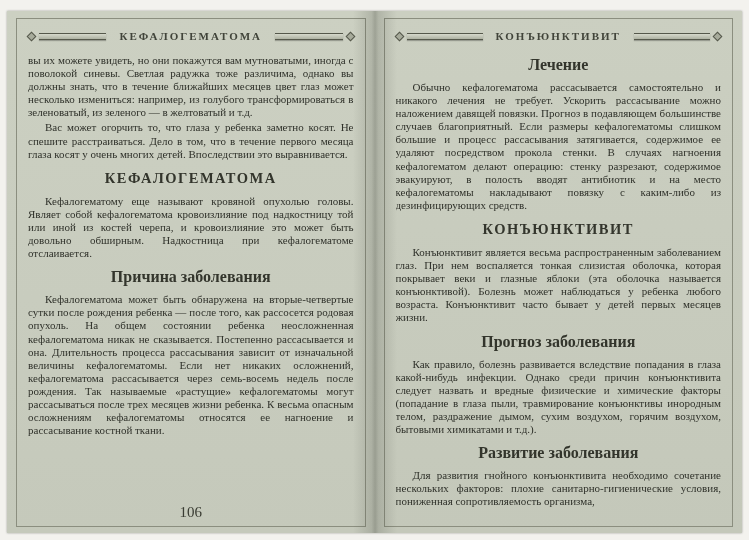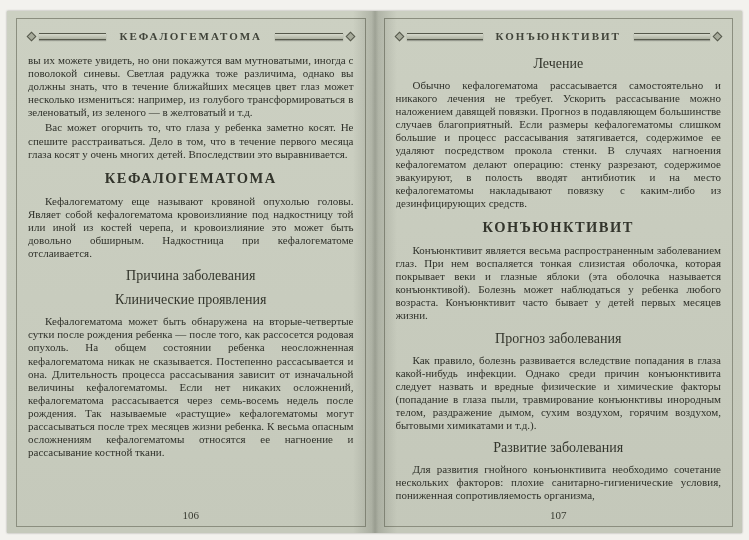--- a/index.html
+++ b/index.html
@@ -100,29 +100,29 @@
   .section-heading {
     text-align: center;
     font-size: 14.5px;
     font-weight: bold;
     letter-spacing: 1.5px;
     color: #33352c;
     margin: 9px 0 8px 0;
   }
   .subheading {
     text-align: center;
-    font-size: 14px;
-    font-weight: normal;
+    font-size: 16px;
+    font-weight: bold;
     color: #33352c;
     margin: 8px 0 7px 0;
   }
   .page-num {
     flex: 0 0 auto;
     text-align: center;
-    font-size: 11px;
+    font-size: 15px;
     color: #3a3c33;
     padding-top: 3px;
   }
 </style>
 </head>
 <body>
 
 <div class="scan">
   <div class="spread">
 
@@ -136,21 +136,20 @@
           <span class="rh-bar"></span>
           <span class="rh-diamond"></span>
         </div>
 
         <div class="body">
           <p class="no-indent">вы их можете увидеть, но они покажутся вам мутноватыми, иногда с поволокой синевы. Светлая радужка тоже различима, однако вы должны знать, что в течение ближайших месяцев цвет глаз может несколько измениться: например, из голубого трансформироваться в зеленоватый, из зеленого — в желтоватый и т.д.</p>
           <p>Вас может огорчить то, что глаза у ребенка заметно косят. Не спешите расстраиваться. Дело в том, что в течение первого месяца глаза косят у очень многих детей. Впоследствии это выравнивается.</p>
           <div class="section-heading">КЕФАЛОГЕМАТОМА</div>
           <p>Кефалогематому еще называют кровяной опухолью головы. Являет собой кефалогематома кровоизлияние под надкостницу той или иной из костей черепа, и кровоизлияние это может быть довольно обширным. Надкостница при кефалогематоме отслаивается.</p>
           <div class="subheading">Причина заболевания</div>
-          <div class="subheading">Клинические проявления</div>
           <p>Кефалогематома может быть обнаружена на вторые-четвертые сутки после рождения ребенка — после того, как рассосется родовая опухоль. На общем состоянии ребенка неосложненная кефалогематома никак не сказывается. Постепенно рассасывается и она. Длительность процесса рассасывания зависит от изначальной величины кефалогематомы. Если нет никаких осложнений, кефалогематома рассасывается через семь-восемь недель после рождения. Так называемые «растущие» кефалогематомы могут рассасываться после трех месяцев жизни ребенка. К весьма опасным осложнениям кефалогематомы относятся ее нагноение и рассасывание костной ткани.</p>
         </div>
 
         <div class="page-num">106</div>
       </div>
     </div>
 
     <div class="page right">
       <div class="frame">
 
@@ -166,19 +165,18 @@
           <div class="subheading" style="margin-top:2px">Лечение</div>
           <p>Обычно кефалогематома рассасывается самостоятельно и никакого лечения не требует. Ускорить рассасывание можно наложением давящей повязки. Прогноз в подавляющем большинстве случаев благоприятный. Если размеры кефалогематомы слишком большие и процесс рассасывания затягивается, содержимое ее удаляют посредством прокола стенки. В случаях нагноения кефалогематом делают операцию: стенку разрезают, содержимое эвакуируют, в полость вводят антибиотик и на место кефалогематомы накладывают повязку с каким-либо из дезинфицирующих средств.</p>
           <div class="section-heading">КОНЪЮНКТИВИТ</div>
           <p>Конъюнктивит является весьма распространенным заболеванием глаз. При нем воспаляется тонкая слизистая оболочка, которая покрывает веки и глазные яблоки (эта оболочка называется конъюнктивой). Болезнь может наблюдаться у ребенка любого возраста. Конъюнктивит часто бывает у детей первых месяцев жизни.</p>
           <div class="subheading">Прогноз заболевания</div>
           <p>Как правило, болезнь развивается вследствие попадания в глаза какой-нибудь инфекции. Однако среди причин конъюнктивита следует назвать и вредные физические и химические факторы (попадание в глаза пыли, травмирование конъюнктивы инородным телом, раздражение дымом, сухим воздухом, горячим воздухом, бытовыми химикатами и т.д.).</p>
           <div class="subheading">Развитие заболевания</div>
           <p>Для развития гнойного конъюнктивита необходимо сочетание нескольких факторов: плохие санитарно-гигиенические условия, пониженная сопротивляемость организма,</p>
         </div>
 
-        <div class="page-num">107</div>
       </div>
     </div>
 
     <div class="gutter"></div>
   </div>
 </div>
 
 </body></html>

